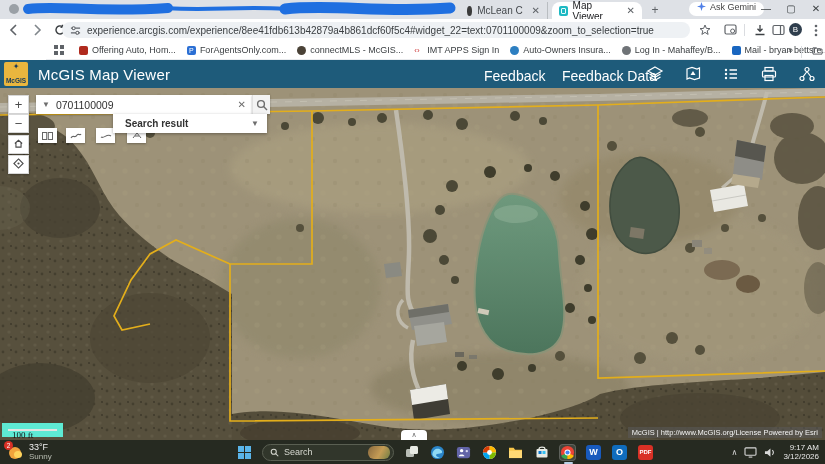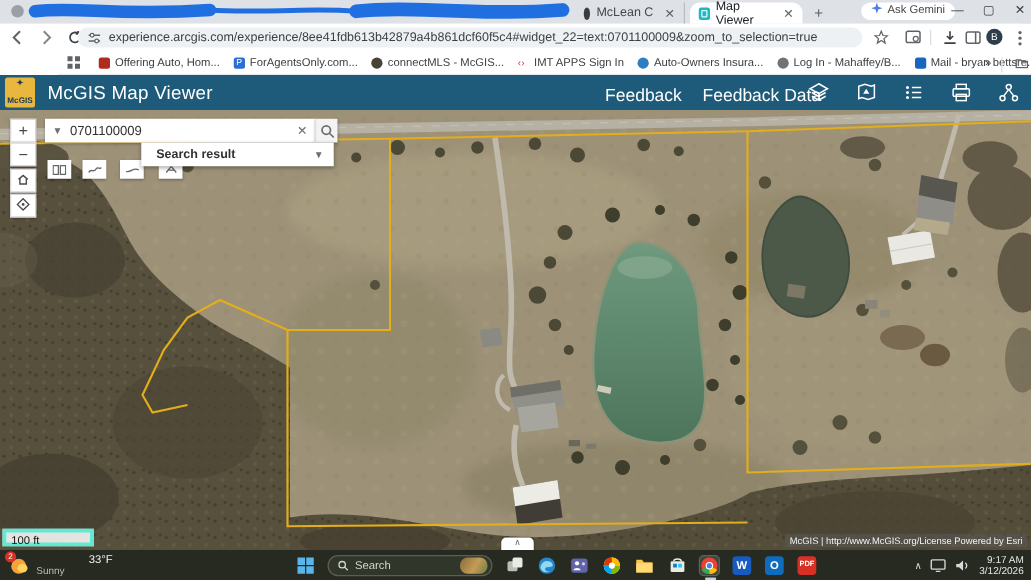--- a/index.html
+++ b/index.html
@@ -50,32 +50,32 @@
   .zbtn { position:absolute; left:8px; width:21px; height:19px; background:#fff; border:1px solid #d7d7d7; color:#4a4a4a; font-size:13px; text-align:center; line-height:18px; box-shadow:0 1px 2px rgba(0,0,0,.25); }
   .searchbox { position:absolute; left:36px; top:7px; width:216px; height:19px; background:#fff; display:flex; align-items:center; box-shadow:0 1px 2px rgba(0,0,0,.3); }
   .searchbox .chev { font-size:8px; color:#6e6e6e; padding:0 6px; }
   .searchbox input { border:0; outline:0; flex:1; font-size:10.5px; color:#323232; font-family:"Liberation Sans",sans-serif; min-width:0; }
   .searchbox .clear { font-size:10px; color:#6e6e6e; padding:0 6px; }
   .magbtn { position:absolute; left:252px; top:7px; width:18px; height:19px; background:#f3f3f3; border-left:1px solid #e0e0e0; display:flex; align-items:center; justify-content:center; box-shadow:0 1px 2px rgba(0,0,0,.3); }
   .result { position:absolute; left:113px; top:26px; width:154px; height:19px; background:#fff; display:flex; align-items:center; box-shadow:0 1px 3px rgba(0,0,0,.35); z-index:5; }
   .result .rtxt { font-size:10px; color:#323232; font-weight:bold; margin-left:12px; flex:1; }
   .result .chev { font-size:8px; color:#6e6e6e; margin-right:8px; }
   .minibtn { position:absolute; top:40px; width:19px; height:15px; background:#fff; box-shadow:0 1px 2px rgba(0,0,0,.3); display:flex; align-items:center; justify-content:center; z-index:2; }
-  .scalebar { position:absolute; left:2px; top:335px; width:73px; height:14px; background:rgba(255,255,255,.85); border:3px solid #5eead4; font-size:9px; color:#111; line-height:12px; padding-left:4px; }
+  .scalebar { position:absolute; left:2px; top:335px; width:61px; height:14px; background:rgba(255,255,255,.85); border:6px solid #5eead4; font-size:9px; color:#111; line-height:12px; padding-left:4px;font-family:Liberation Serif, serif; }
   .collapse { position:absolute; left:401px; top:342px; width:26px; height:10px; background:#fff; border-radius:4px 4px 0 0; text-align:center; font-size:7px; color:#666; line-height:9px; box-shadow:0 0 2px rgba(0,0,0,.3); }
   .attrib { position:absolute; right:3px; top:339px; height:11px; background:rgba(90,90,90,.55); color:#f2f2f2; font-size:7.5px; line-height:11px; padding:0 4px; }
 
   
   .taskbar { position:absolute; left:0; top:440px; width:825px; height:24px; background:#262a21; display:flex; align-items:center; }
   .weather { position:absolute; left:6px; top:2px; display:flex; align-items:center; gap:6px; }
   .suny { position:relative; width:17px; height:17px; }
   .suny .s1 { position:absolute; left:3px; top:4px; width:12px; height:12px; border-radius:50%; background:#f2a33c; }
   .suny .s2 { position:absolute; left:8px; top:8px; width:8px; height:7px; border-radius:50%; background:#ffd35c; }
   .badge { position:absolute; left:-2px; top:-2px; width:9px; height:9px; border-radius:50%; background:#d93025; color:#fff; font-size:6.5px; text-align:center; line-height:9px; }
-  .wtxt1 { color:#f2f2f2; font-size:9px; line-height:10px;margin-left:42px; }
+  .wtxt1 { color:#f2f2f2; font-size:9px; line-height:10px; }
   .wtxt2 { color:#b9bdb2; font-size:8px; line-height:9px; }
   .centerdock { position:absolute; left:236px; top:0; height:24px; display:flex; align-items:center; gap:9px; }
   .tb-app { width:17px; height:17px; display:flex; align-items:center; justify-content:center; position:relative; }
   .startgrid { width:13px; height:13px; display:grid; grid-template-columns:6px 6px; gap:1px; }
   .startgrid i { background:#5ab5ea; width:6px; height:6px; }
   .tsearch { width:132px; height:17px; border:1px solid #5a5f52; background:#31362b; border-radius:9px; display:flex; align-items:center; padding:0 3px 0 7px; gap:5px; }
   .tsearch span { color:#d6d8d0; font-size:9px; flex:1; }
   .tsearch .doodle { width:22px; height:13px; border-radius:6px; background:linear-gradient(120deg,#8a6a3e,#c59c55 55%,#6f7d43); }
   .appletter { width:15px; height:15px; border-radius:3px; color:#fff; font-size:9px; font-weight:bold; text-align:center; line-height:15px; }
   .chromebox { background:rgba(255,255,255,.13); border:1px solid rgba(255,255,255,.16); border-radius:4px; }

